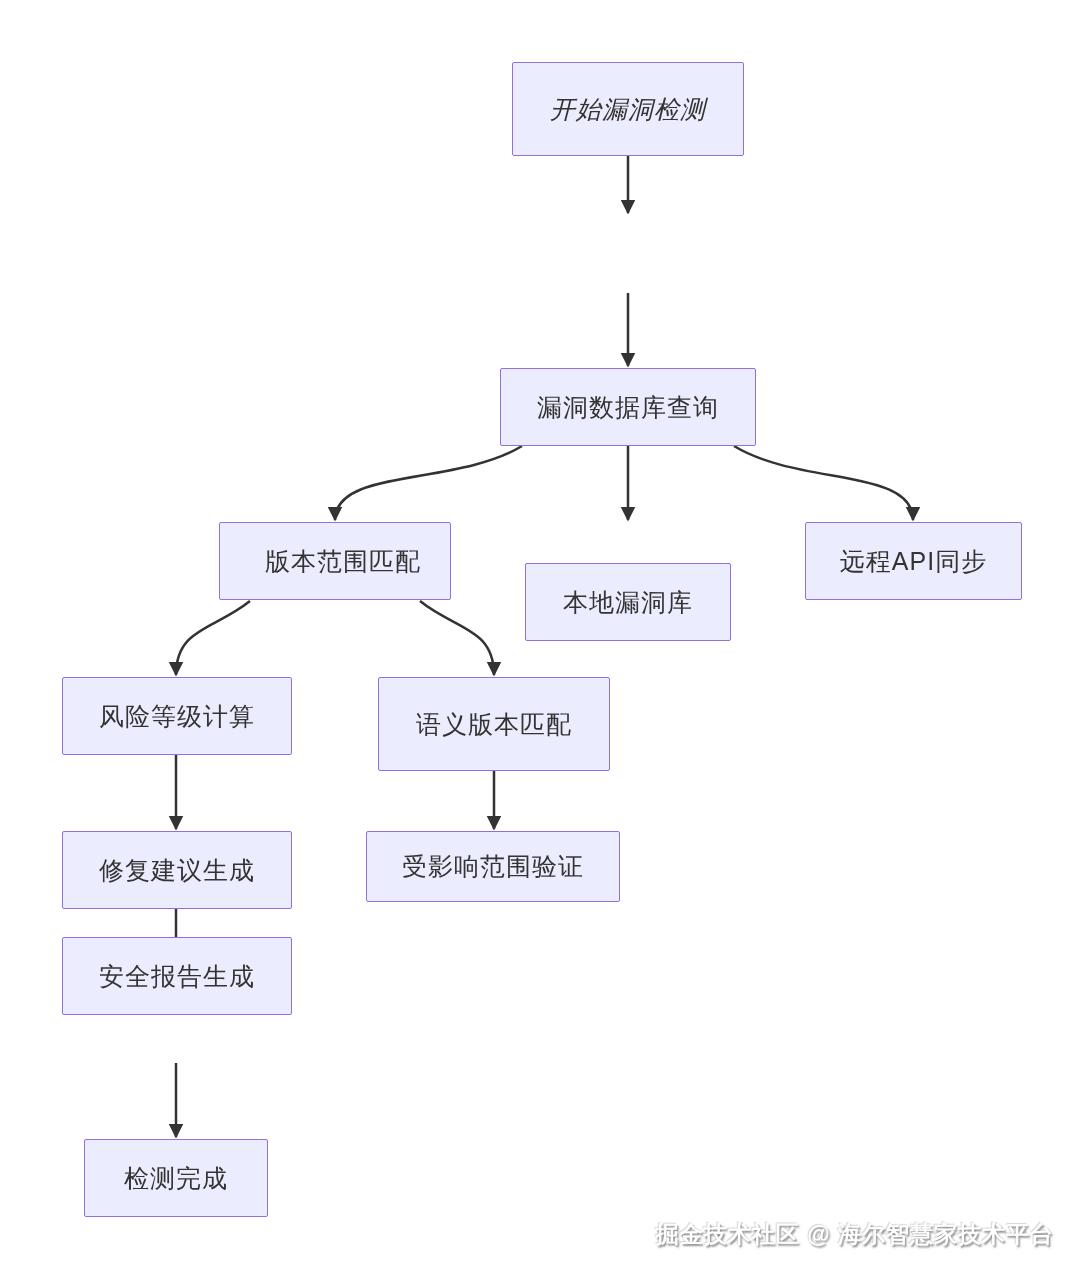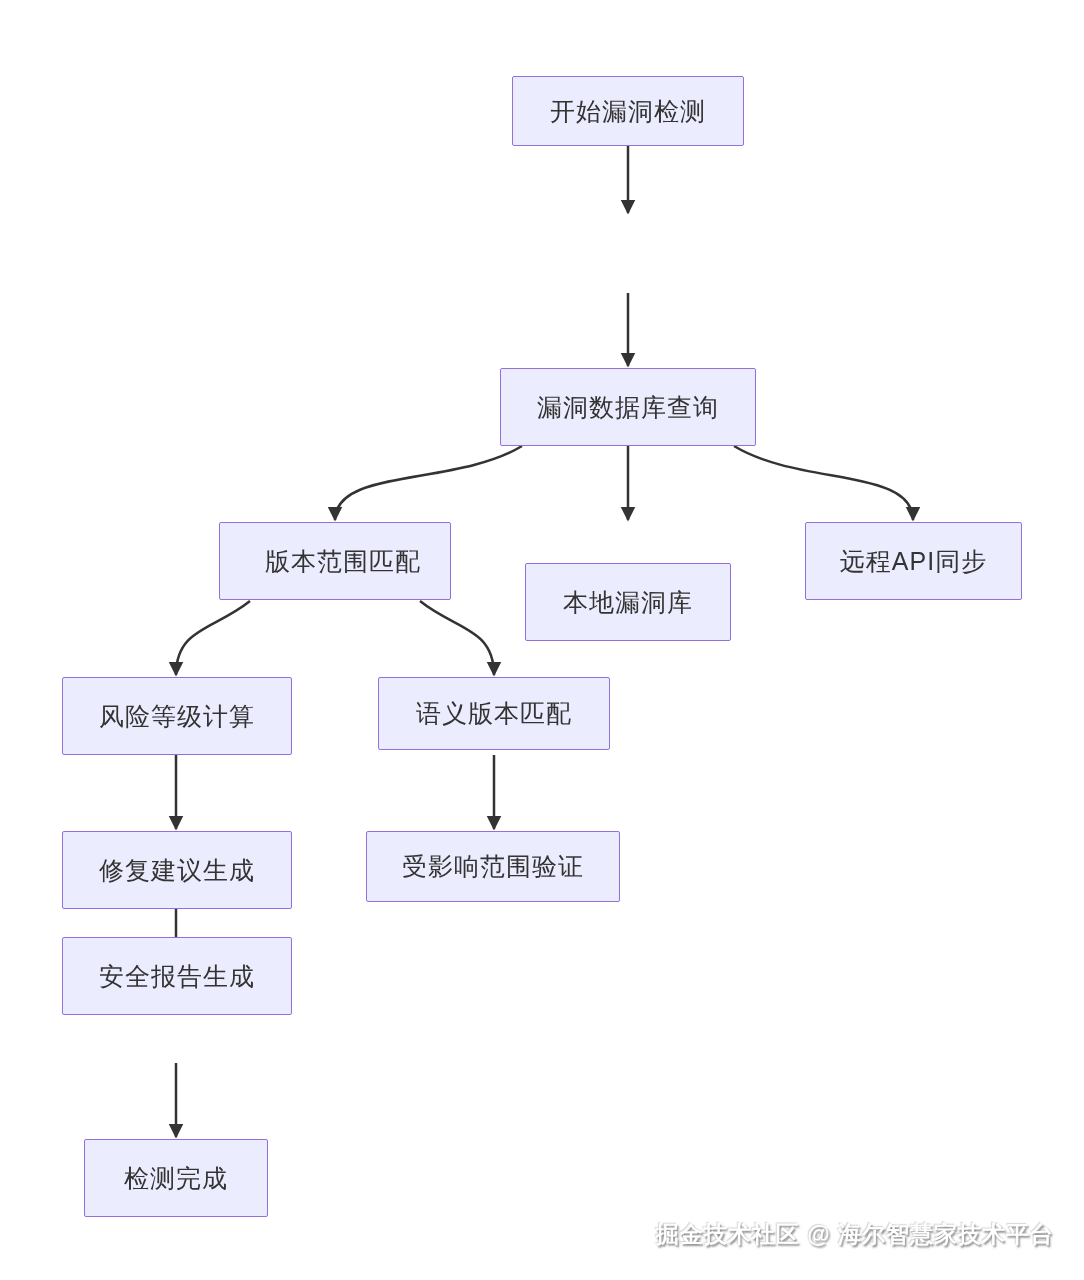--- a/index.html
+++ b/index.html
@@ -72,27 +72,27 @@
     <path class="edge" d="M628,446 L628,520" marker-end="url(#arrow)"></path>
     <path class="edge" d="M734,446 C800,486 913,468 913,520" marker-end="url(#arrow)"></path>
     <path class="edge" d="M250,601 C214,630 176,628 176,675" marker-end="url(#arrow)"></path>
     <path class="edge" d="M420,601 C456,630 494,628 494,675" marker-end="url(#arrow)"></path>
     <path class="edge" d="M176,755 L176,829" marker-end="url(#arrow)"></path>
     <path class="edge" d="M494,755 L494,829" marker-end="url(#arrow)"></path>
     <path class="edge" d="M176,909 L176,983" marker-end="url(#arrow)"></path>
     <path class="edge" d="M176,1063 L176,1137" marker-end="url(#arrow)"></path>
   </svg>
 
-  <div class="node" style="left:512px; top:76px;   width:232px; height:70px;">开始漏洞检测</div>
+  <div class="node" style="left:512px; top:62px;   width:232px; height:94px;font-style:italic;">开始漏洞检测</div>
   <div class="node" style="left:500px; top:368px;  width:256px; height:78px;">漏洞数据库查询</div>
   <div class="node" style="left:219px; top:522px;  width:232px; height:78px;padding-left:16px;">版本范围匹配</div>
   <div class="node" style="left:525px; top:522px;  width:206px; height:78px;margin-top:41px;">本地漏洞库</div>
   <div class="node" style="left:62px;  top:677px;  width:230px; height:78px;">风险等级计算</div>
   <div class="node" style="left:805px; top:522px;  width:217px; height:78px;">远程API同步</div>
-  <div class="node" style="left:378px; top:677px;  width:232px; height:73px;">语义版本匹配</div>
+  <div class="node" style="left:378px; top:677px;  width:232px; height:94px;">语义版本匹配</div>
   <div class="node" style="left:62px;  top:831px;  width:230px; height:78px;">修复建议生成</div>
   <div class="node" style="left:366px; top:831px;  width:254px; height:71px;">受影响范围验证</div>
   <div class="node" style="left:62px;  top:937px;  width:230px; height:78px;">安全报告生成</div>
   <div class="node" style="left:84px;  top:1139px; width:184px; height:78px;">检测完成</div>
 
   <div class="watermark">掘金技术社区 @ 海尔智慧家技术平台</div>
 
 </div>
 
 </body></html>

